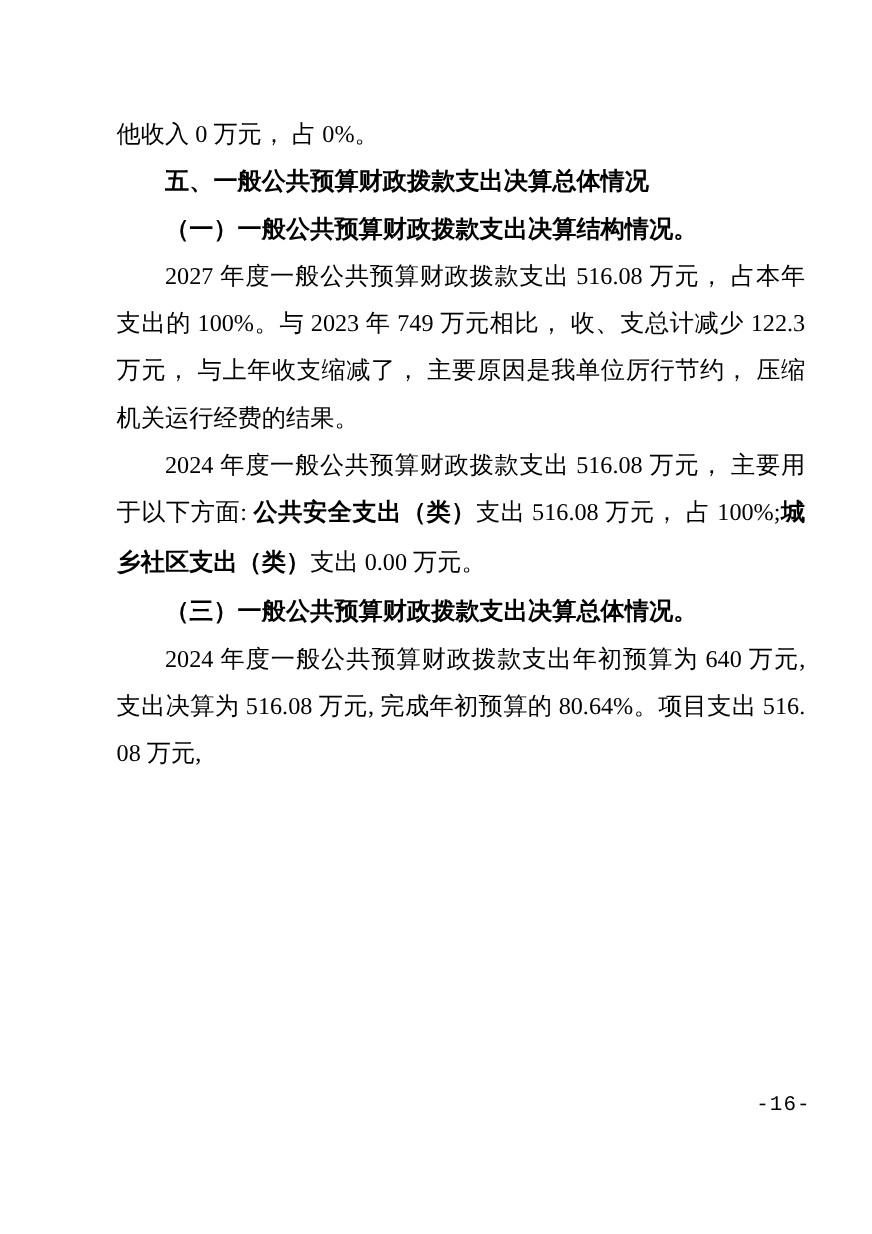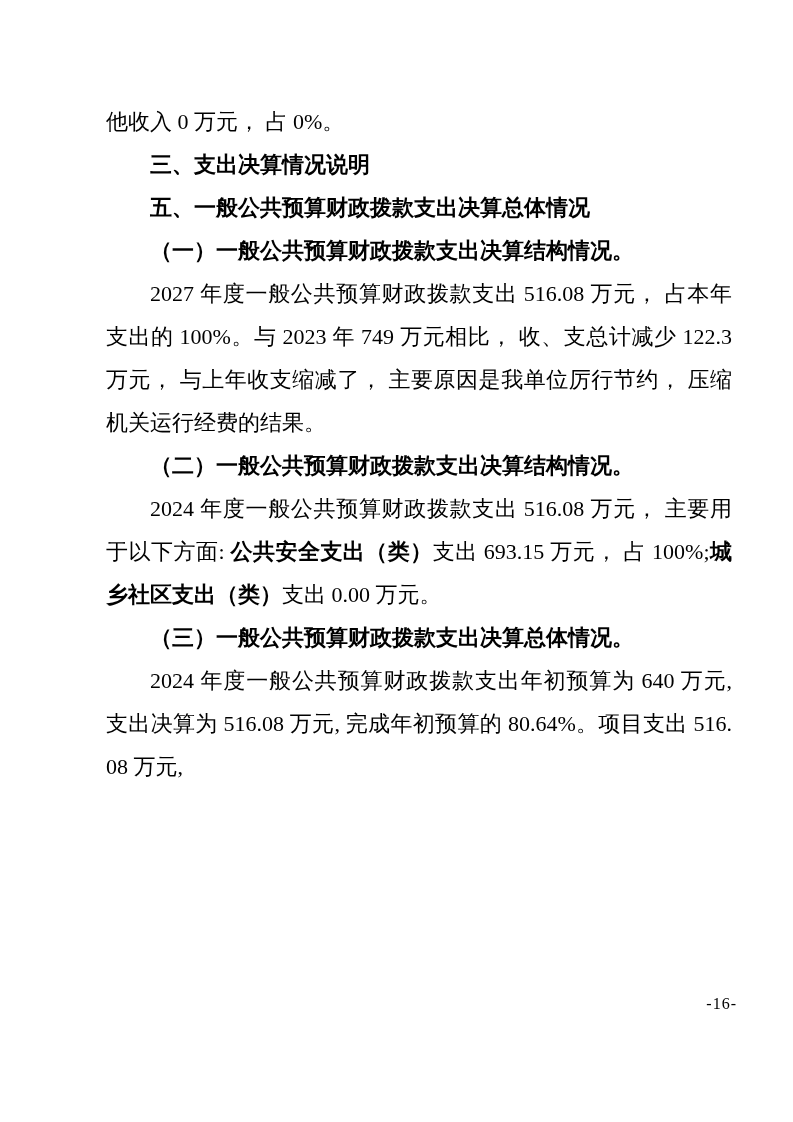--- a/index.html
+++ b/index.html
@@ -32,57 +32,55 @@
     word-break: break-all;
   }
   .indent {
     text-indent: 44px;
   }
   .heading {
     font-family: "Liberation Sans", sans-serif;
     font-weight: 700;
   }
   .bold-run {
-    font-family: Liberation Sans, sans-serif;
+    font-family: Liberation Mono, monospace;
     font-weight: 700;
   }
   .page-number {
     position: absolute;
     right: 56px;
     top: 993px;
-    font-size: 16px;
+    font-size: 19px;
     line-height: 22px;
-    font-family: Liberation Serif, serif;
+    font-family: Liberation Mono, monospace;
     letter-spacing: 1px;
   }
 </style>
 </head>
 <body>
 
 <div class="page">
 
   <div class="content">
 
     <p class="para">他收入 0 万元， 占 0%。</p>
 
-    <p class="para indent heading">三、支出决算情况说明</p>
 
 
 
 
     <p class="para indent heading">五、一般公共预算财政拨款支出决算总体情况</p>
 
     <p class="para indent heading">（一）一般公共预算财政拨款支出决算结构情况。</p>
 
     <p class="para indent">2027 年度一般公共预算财政拨款支出 516.08 万元， 占本年支出的 100%。与 2023 年 749 万元相比， 收、支总计减少 122.3 万元， 与上年收支缩减了， 主要原因是我单位厉行节约， 压缩机关运行经费的结果。</p>
 
-    <p class="para indent heading">（二）一般公共预算财政拨款支出决算结构情况。</p>
 
     <p class="para indent">
-      <span>2024 年度一般公共预算财政拨款支出 516.08 万元， 主要用于以下方面: </span><b class="bold-run">公共安全支出（类）</b><span>支出 693.15 万元， 占 100%;</span><b class="bold-run">城乡社区支出（类）</b><span>支出 0.00 万元。</span>
+      <span>2024 年度一般公共预算财政拨款支出 516.08 万元， 主要用于以下方面: </span><b class="bold-run">公共安全支出（类）</b><span>支出 516.08 万元， 占 100%;</span><b class="bold-run">城乡社区支出（类）</b><span>支出 0.00 万元。</span>
     </p>
 
     <p class="para indent heading">（三）一般公共预算财政拨款支出决算总体情况。</p>
 
     <p class="para indent">2024 年度一般公共预算财政拨款支出年初预算为 640 万元, 支出决算为 516.08 万元, 完成年初预算的 80.64%。项目支出 516.08 万元,</p>
 
   </div>
 
   <div class="page-number">-16-</div>
 

